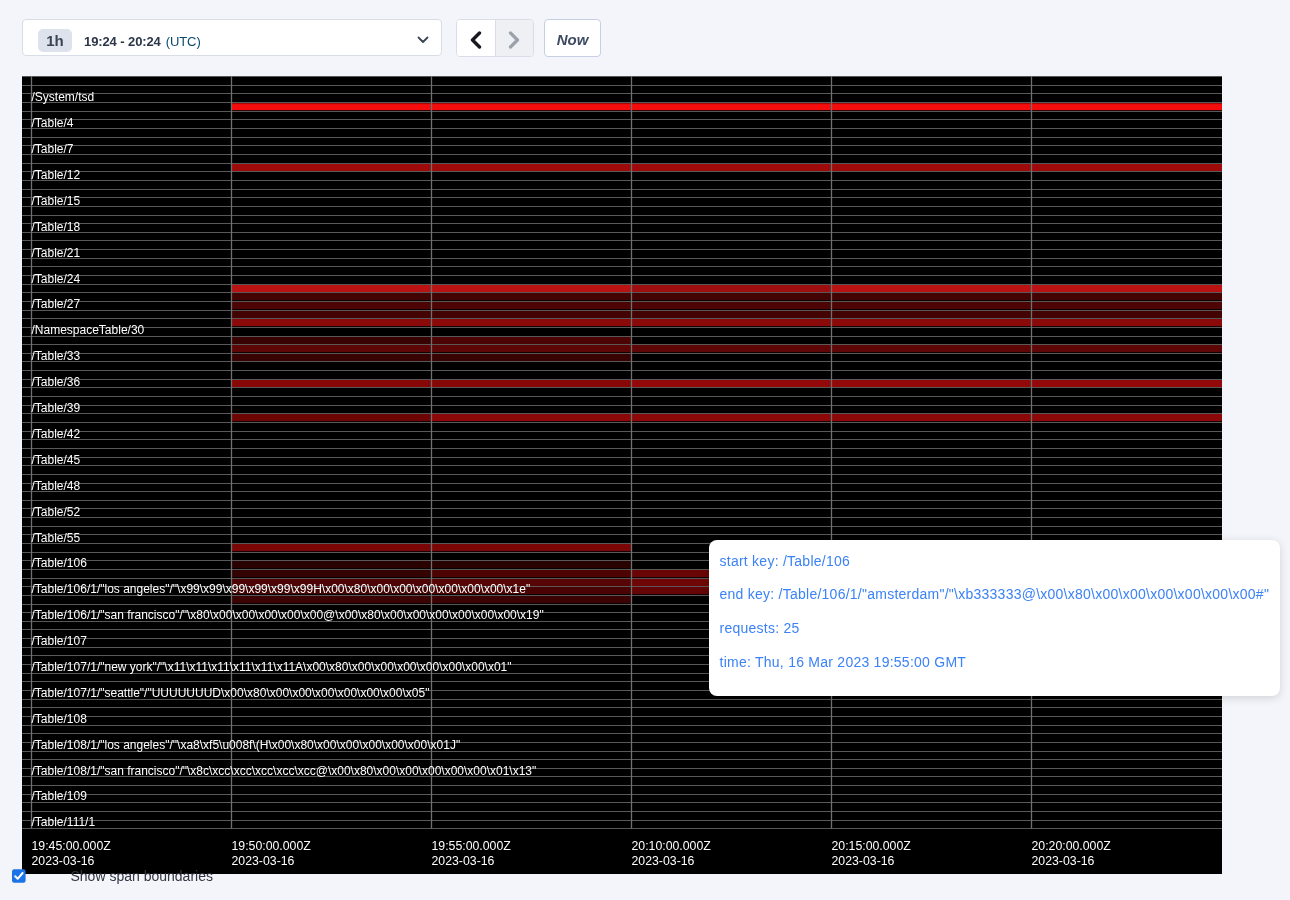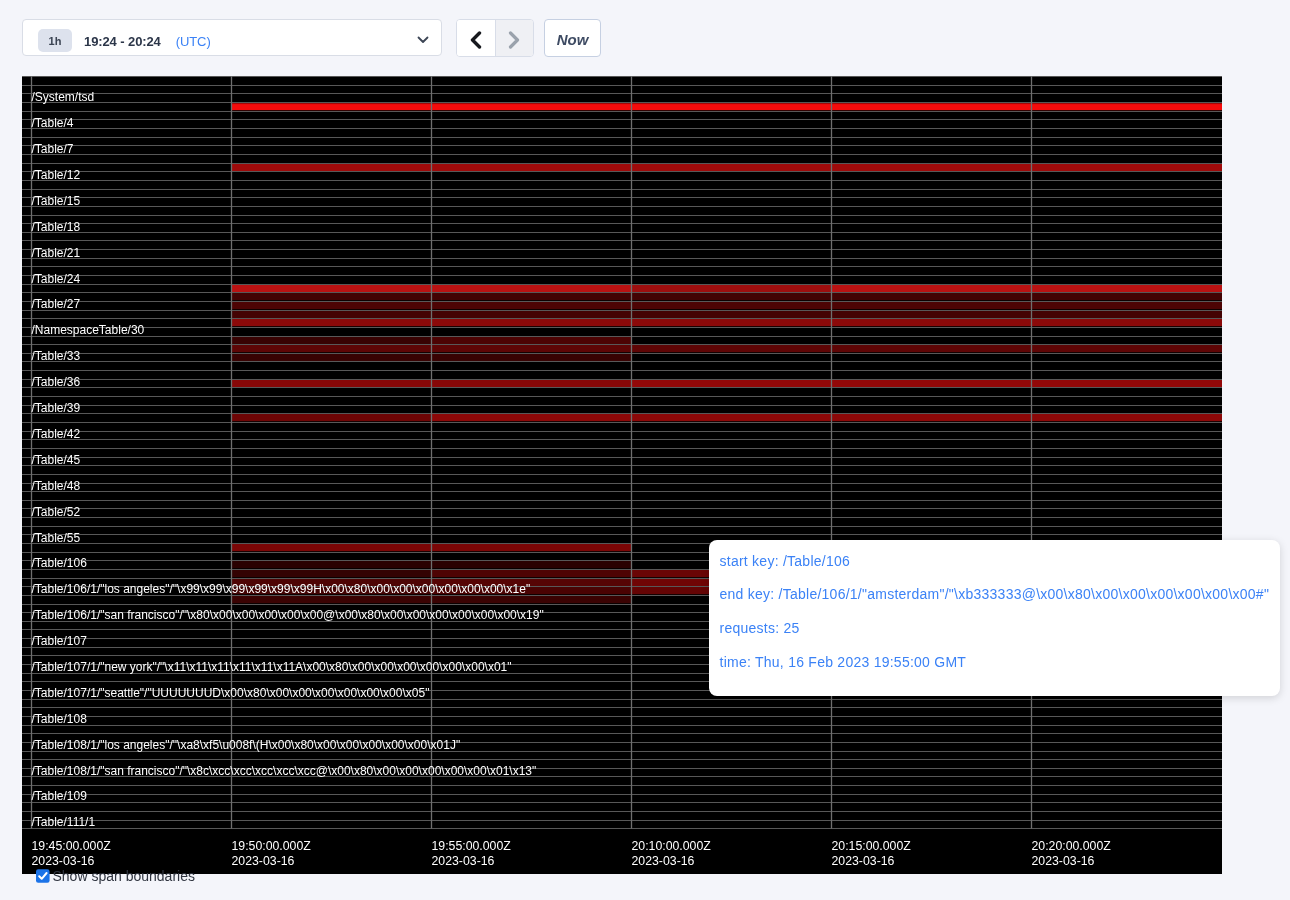--- a/index.html
+++ b/index.html
@@ -1,31 +1,31 @@
 <!DOCTYPE html>
 <html><head>
 <meta charset="utf-8">
 <style>
 * { margin:0; padding:0; box-sizing:border-box; }
 html,body { width:1290px; height:900px; background:#f4f5fa; font-family:"Liberation Sans",sans-serif; overflow:hidden; }
 #page { position:relative; width:1290px; height:900px; }
 .abs { position:absolute; }
 #select { left:22px; top:19px; width:420px; height:37px; background:#fff; border:1px solid #d9dde6; border-radius:4px; display:flex; align-items:center; }
-#chip { position:absolute; left:15px; top:9px; width:34px; height:23px; background:#dde2ed; border-radius:5px; color:#3b4453; font-size:11px; font-weight:bold; display:flex; align-items:center; justify-content:center; }
+#chip { position:absolute; left:15px; top:9px; width:34px; height:23px; background:#dde2ed; border-radius:5px; color:#3b4453; font-size:15px; font-weight:bold; display:flex; align-items:center; justify-content:center; }
 #timetext { position:absolute; left:61px; top:14px; font-size:13px; color:#2c3649; font-weight:bold; letter-spacing:-0.1px; white-space:nowrap; }
-#timetext .utc { color:#3b82f6; font-weight:normal; margin-left:15px; }
+#timetext .utc { color:#0c4a6e; font-weight:normal; margin-left:5px; }
 #ddcaret { position:absolute; right:11px; top:13px; }
 #btngroup { left:456px; top:19px; width:78px; height:38px; border:1px solid #d8dde8; border-radius:4px; background:#fff; display:flex; }
 #btnprev { width:38.5px; height:100%; border-right:1px solid #d8dde8; display:flex; align-items:center; justify-content:center; background:#fff; border-radius:3px 0 0 3px; padding-top:3px; }
 #btnnext { flex:1; display:flex; align-items:center; justify-content:center; background:#eff0f4; border-radius:0 3px 3px 0; padding-top:3px; }
 #btnnow { left:544px; top:19px; width:57px; height:38px; background:#fff; border:1px solid #c6d0e2; border-radius:4px; color:#3e4b63; font-size:15px; font-weight:bold; display:flex; align-items:center; justify-content:center; padding-top:3px;font-style:italic; }
 #canvas { left:22px; top:76px; width:1200px; height:823px; }
 #tooltip { left:709px; top:540px; width:571px; height:156px; background:#fff; border-radius:8px; box-shadow:0 2px 8px rgba(0,0,0,0.15); color:#3b82f6; font-size:14px; letter-spacing:0.25px; }
 #tooltip div { position:absolute; left:10.5px; white-space:nowrap; }
-#cbrow { left:36px; top:868px; display:flex; align-items:center; }
+#cbrow { left:12px; top:868px; display:flex; align-items:center;gap:42px; }
 #cblabel { font-size:14px; color:#303540; }
 </style>
 </head>
 <body>
 <div id="page">
   <div id="select" class="abs">
     <div id="chip">1h</div>
     <div id="timetext">19:24 - 20:24<span class="utc">(UTC)</span></div>
     <svg id="ddcaret" width="14" height="14" viewBox="0 0 14 14">
         <path d="M2.5 4.5 L7 9 L11.5 4.5" stroke="#3c4555" stroke-width="1.8" fill="none" stroke-linecap="round" stroke-linejoin="round"></path>
@@ -120,21 +120,21 @@
 <text x="809.5" y="773.5" font-family="Liberation Sans, sans-serif" font-size="12.3" fill="#fff">20:15:00.000Z</text>
 <text x="809.5" y="788.5" font-family="Liberation Sans, sans-serif" font-size="12.3" fill="#fff">2023-03-16</text>
 <text x="1009.5" y="773.5" font-family="Liberation Sans, sans-serif" font-size="12.3" fill="#fff">20:20:00.000Z</text>
 <text x="1009.5" y="788.5" font-family="Liberation Sans, sans-serif" font-size="12.3" fill="#fff">2023-03-16</text>
 </svg>
     </div>
   <div id="tooltip" class="abs">
     <div style="top:12.5px;">start key: /Table/106</div>
     <div style="top:46px;">end key: /Table/106/1/"amsterdam"/"\xb333333@\x00\x80\x00\x00\x00\x00\x00\x00#"</div>
     <div style="top:79.5px;">requests: 25</div>
-    <div style="top:113.5px;">time: Thu, 16 Feb 2023 19:55:00 GMT</div>
+    <div style="top:113.5px;">time: Thu, 16 Mar 2023 19:55:00 GMT</div>
   </div>
   <div id="cbrow" class="abs">
     <svg id="cbicon" width="14" height="14" viewBox="0 0 14 14">
         <rect width="13.6" height="13.6" y="0.2" rx="2.2" fill="#1b73e8"></rect>
         <path d="M3.2 7.3 L5.7 9.8 L10.6 4.0" stroke="#fff" stroke-width="2" fill="none" stroke-linecap="round" stroke-linejoin="round"></path>
       </svg>
     <div id="cblabel" style="margin-left:2.5px">Show span boundaries</div>
   </div>
 </div>
 

